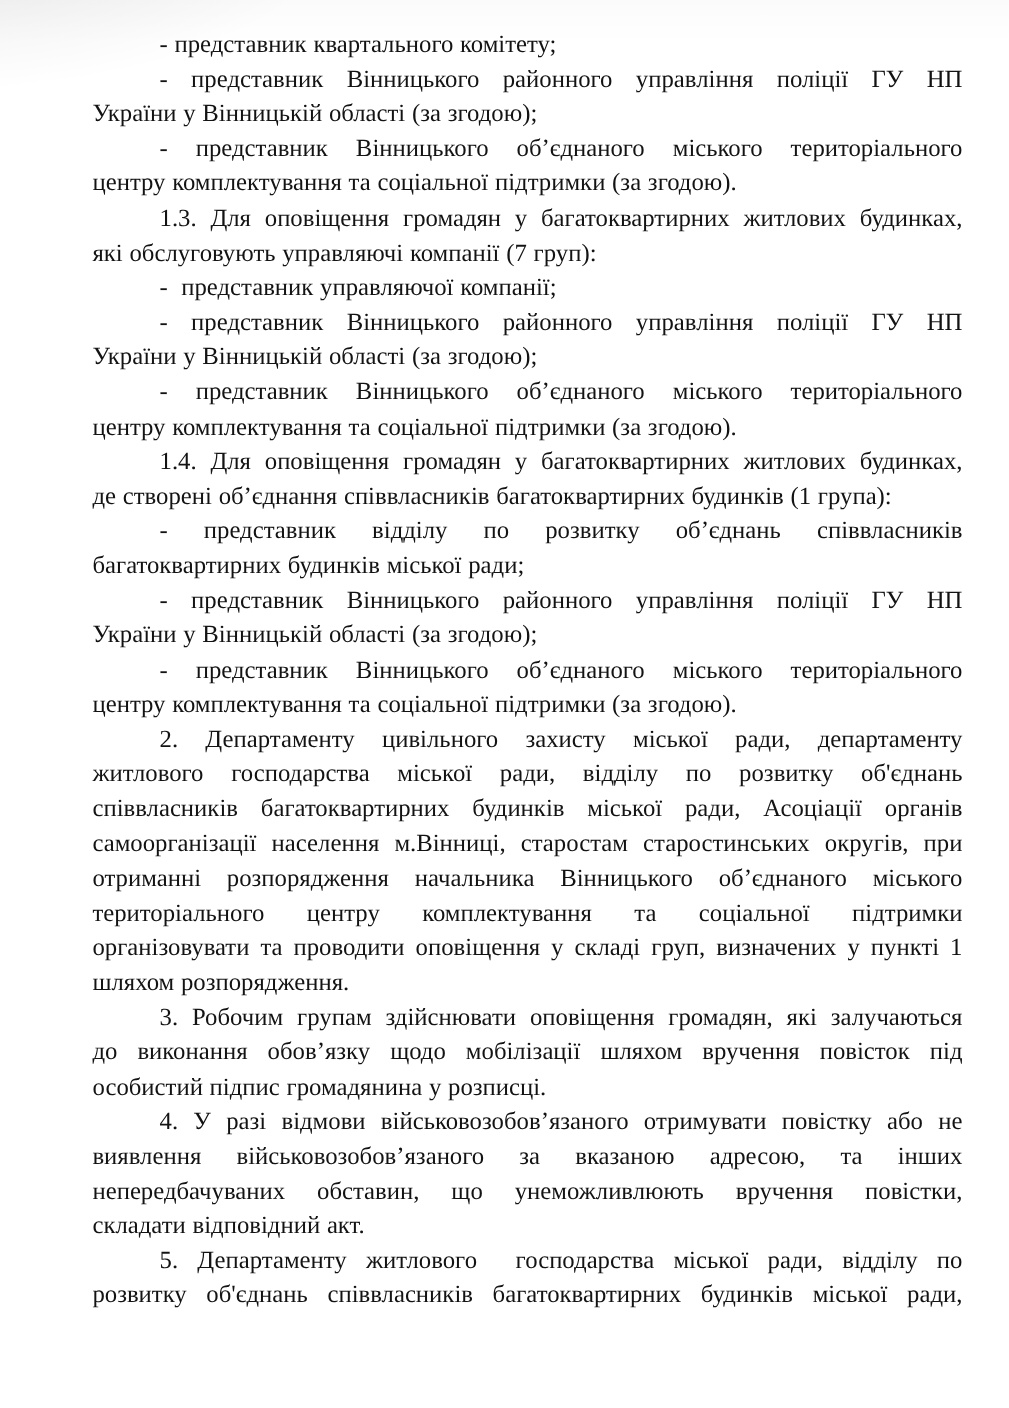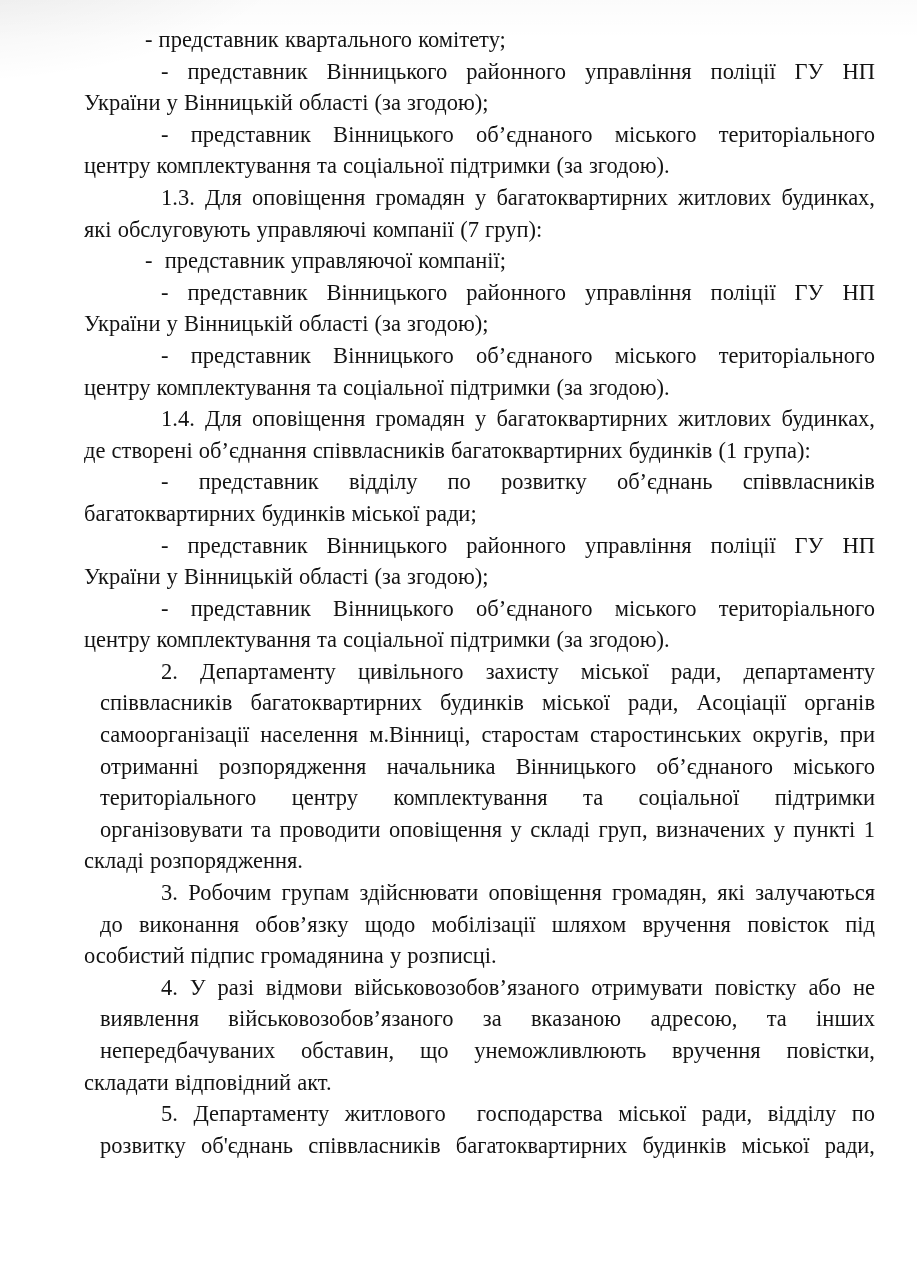--- a/index.html
+++ b/index.html
@@ -37,21 +37,20 @@
   .paragraph {
     margin: 0;
   }
   .line {
     text-align: left;
     white-space: normal;
   }
   .line.stretch {
     text-align: justify;
     text-align-last: justify;
-    margin-left: 16px;
   }
   .line.indent {
     padding-left: 61px;
   }
 </style>
 </head>
 <body>
 
 <div class="page">
   <div class="doc" style="color: rgb(19, 19, 19);">
@@ -94,26 +93,27 @@
       <div class="paragraph">
         <div class="line indent stretch">- представник Вінницького районного управління поліції ГУ НП</div>
         <div class="line">України у Вінницькій області (за згодою);</div>
       </div>
       <div class="paragraph">
         <div class="line indent stretch">- представник Вінницького об’єднаного міського територіального</div>
         <div class="line">центру комплектування та соціальної підтримки (за згодою).</div>
       </div>
       <div class="paragraph">
         <div class="line indent stretch">2. Департаменту цивільного захисту міської ради, департаменту</div>
+        <div class="line stretch">житлового господарства міської ради, відділу по розвитку об'єднань</div>
         <div class="line stretch">співвласників багатоквартирних будинків міської ради, Асоціації органів</div>
         <div class="line stretch">самоорганізації населення м.Вінниці, старостам старостинських округів, при</div>
         <div class="line stretch">отриманні розпорядження начальника Вінницького об’єднаного міського</div>
         <div class="line stretch">територіального центру комплектування та соціальної підтримки</div>
         <div class="line stretch">організовувати та проводити оповіщення у складі груп, визначених у пункті 1</div>
-        <div class="line">складі розпорядження.</div>
+        <div class="line">шляхом розпорядження.</div>
       </div>
       <div class="paragraph">
         <div class="line indent stretch">3. Робочим групам здійснювати оповіщення громадян, які залучаються</div>
         <div class="line stretch">до виконання обов’язку щодо мобілізації шляхом вручення повісток під</div>
         <div class="line">особистий підпис громадянина у розписці.</div>
       </div>
       <div class="paragraph">
         <div class="line indent stretch">4. У разі відмови військовозобов’язаного отримувати повістку або не</div>
         <div class="line stretch">виявлення військовозобов’язаного за вказаною адресою, та інших</div>
         <div class="line stretch">непередбачуваних обставин, що унеможливлюють вручення повістки,</div>

